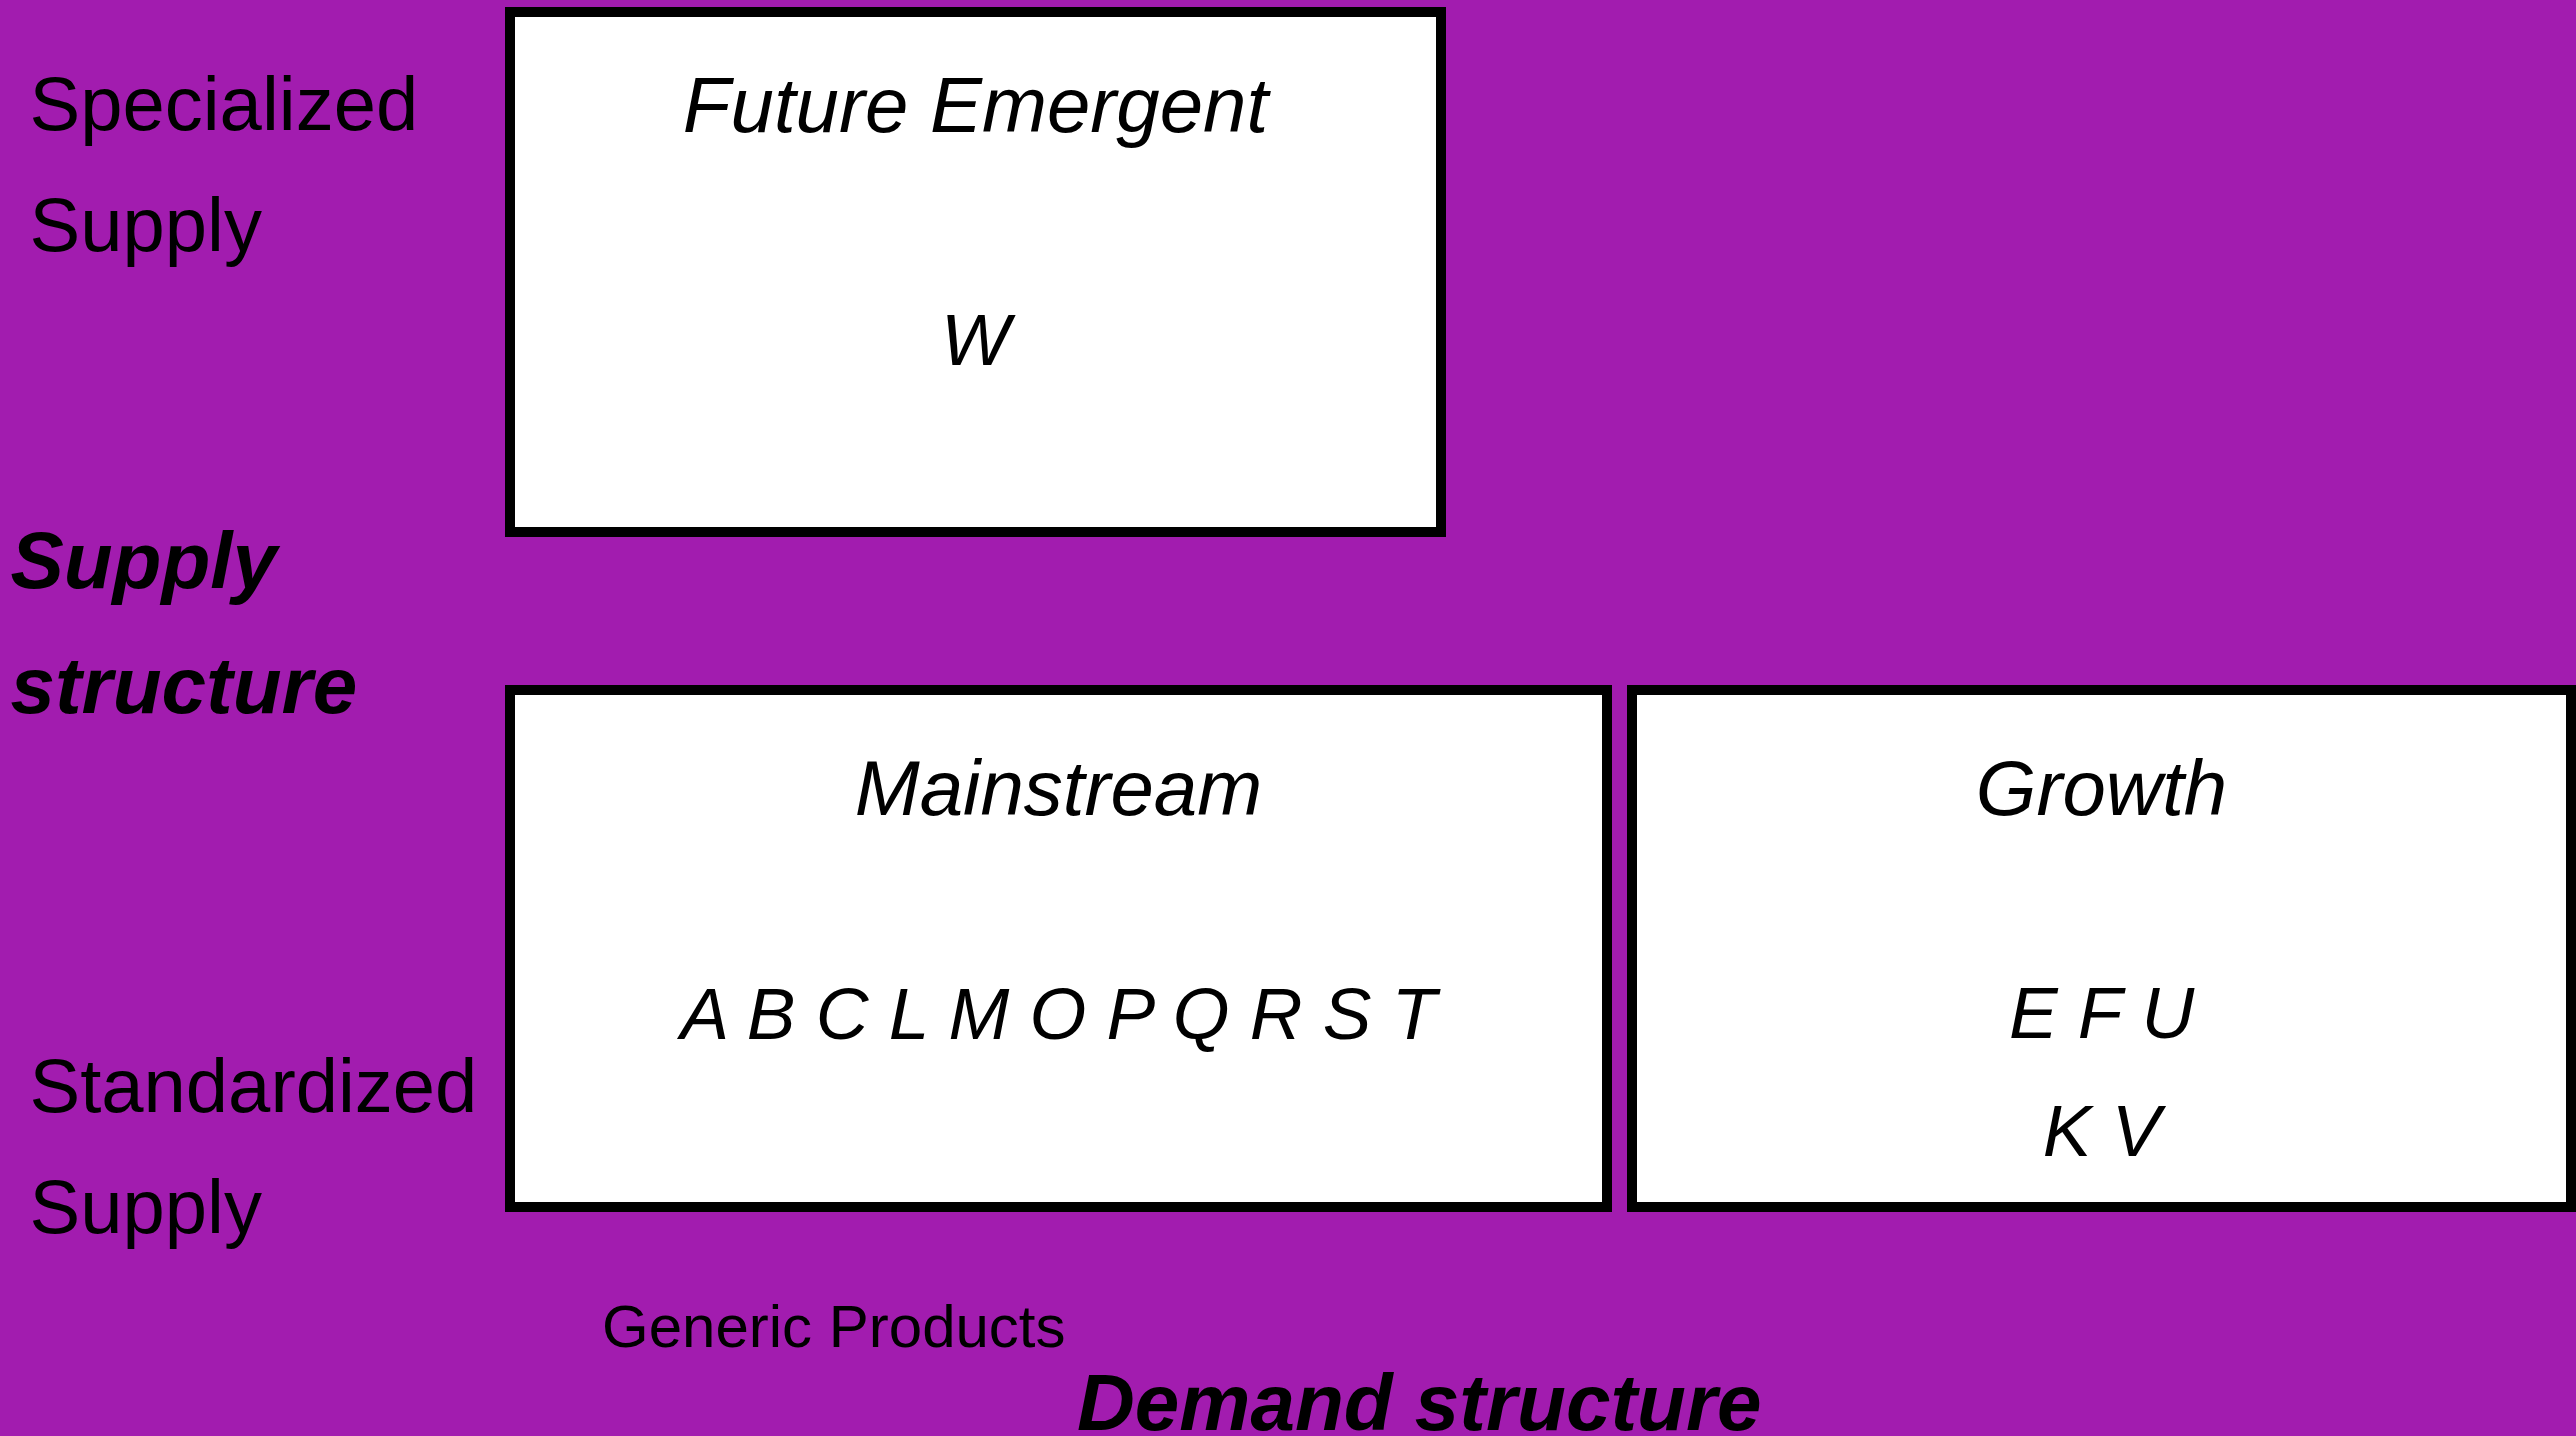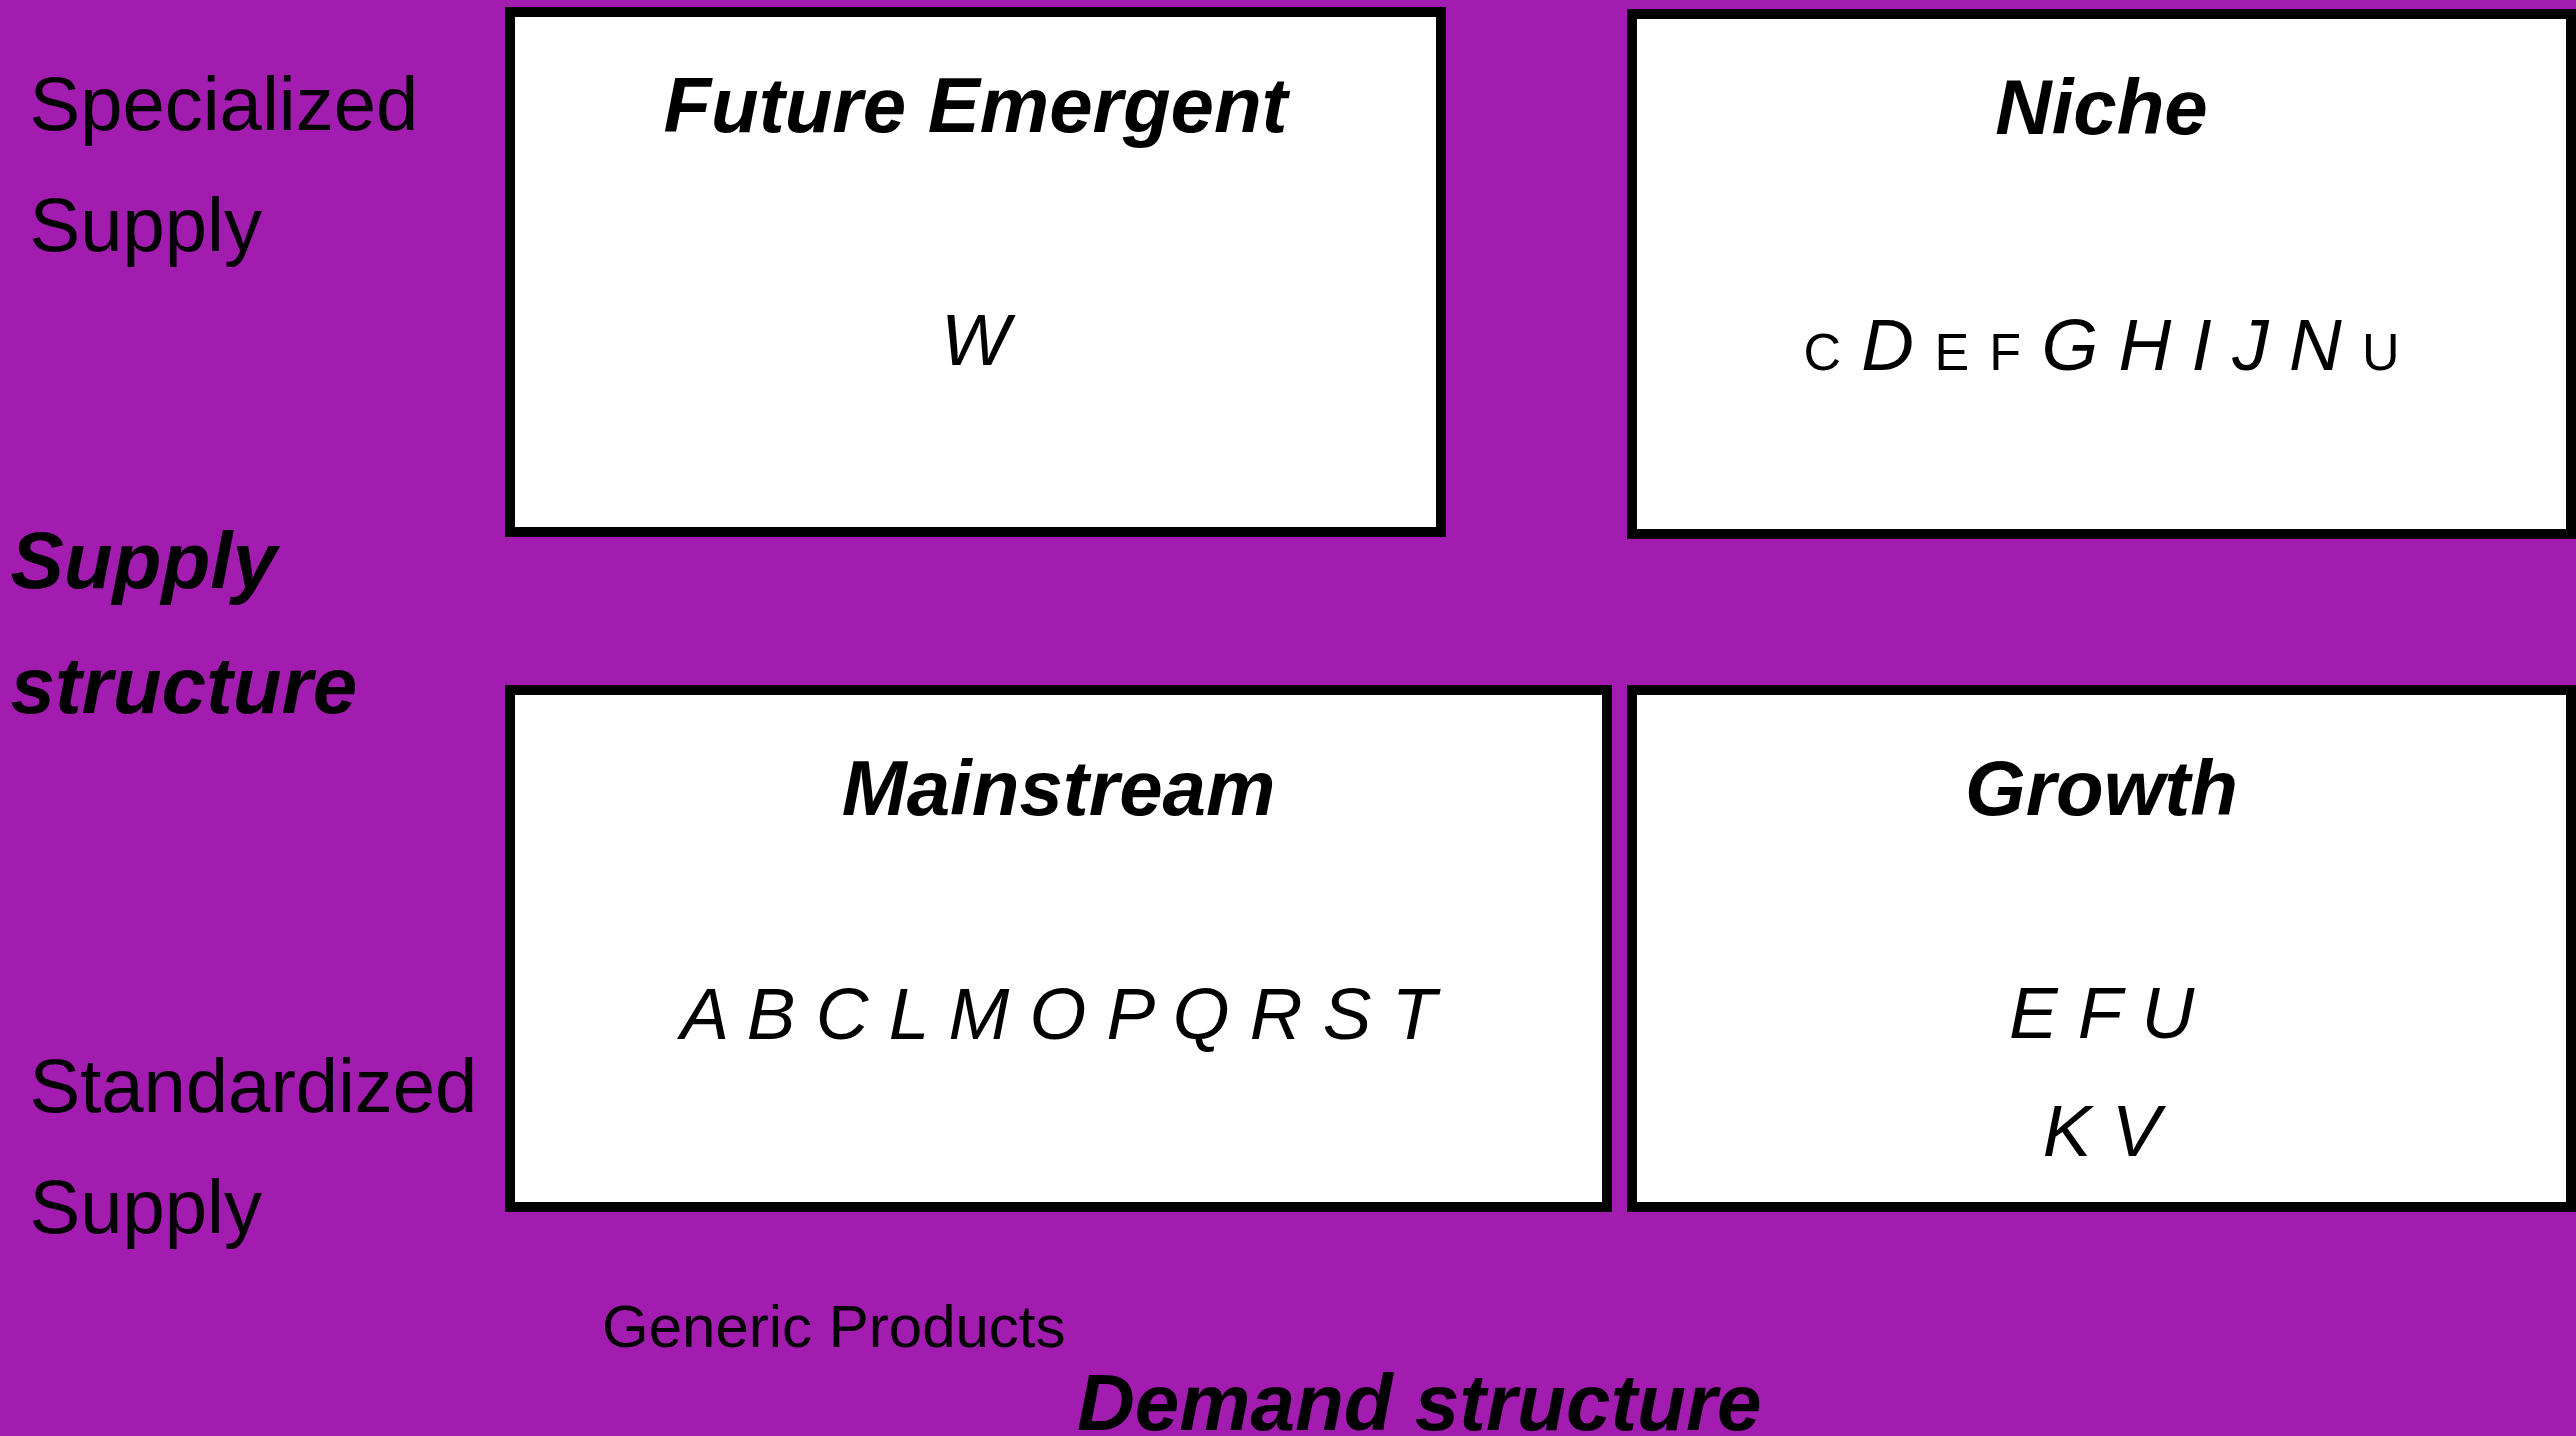--- a/index.html
+++ b/index.html
@@ -21,21 +21,21 @@
   #box-future-emergent { left: 505px;  top: 7px;   width: 941px; height: 530px; }
   #box-niche           { left: 1627px; top: 8.7px;  width: 949px; height: 530px; }
   #box-mainstream      { left: 505px;  top: 685px; width: 1107px; height: 527px; }
   #box-growth          { left: 1627px; top: 685px; width: 949px; height: 527px; }
 
   .q-title {
     position: absolute;
     left: 0; right: 0;
     text-align: center;
     font-size: 78px;
-    font-weight: bold;
+    font-weight: normal;
     font-style: italic;
     line-height: 1;
     white-space: nowrap;
   }
   .q-title.top-row { top: 49px; }
   .q-title.bottom-row { top: 54px; }
 
   .q-content {
     position: absolute;
     left: 0; right: 0;
@@ -94,24 +94,20 @@
   <div class="side-label" id="label-standardized">
     <div>Standardized</div>
     <div>Supply</div>
   </div>
 
   <div class="quad-box" id="box-future-emergent">
     <div class="q-title top-row">Future Emergent</div>
     <div class="q-content" style="top:286px;">W</div>
   </div>
 
-  <div class="quad-box" id="box-niche">
-    <div class="q-title top-row">Niche</div>
-    <div class="q-content" style="top:289px;"><span class="ltr-small">C</span> <span class="ltr-large">D</span> <span class="ltr-small">E</span> <span class="ltr-small">F</span> <span class="ltr-large">G</span> <span class="ltr-large">H</span> <span class="ltr-large">I</span> <span class="ltr-large">J</span> <span class="ltr-large">N</span> <span class="ltr-small">U</span></div>
-  </div>
 
   <div class="quad-box" id="box-mainstream">
     <div class="q-title bottom-row">Mainstream</div>
     <div class="q-content" style="top:282px;">A B C L M O P Q R S T</div>
   </div>
 
   <div class="quad-box" id="box-growth">
     <div class="q-title bottom-row">Growth</div>
     <div class="q-content" style="top:281px;">E F U</div>
     <div class="q-content" style="top:399px;">K V</div>

